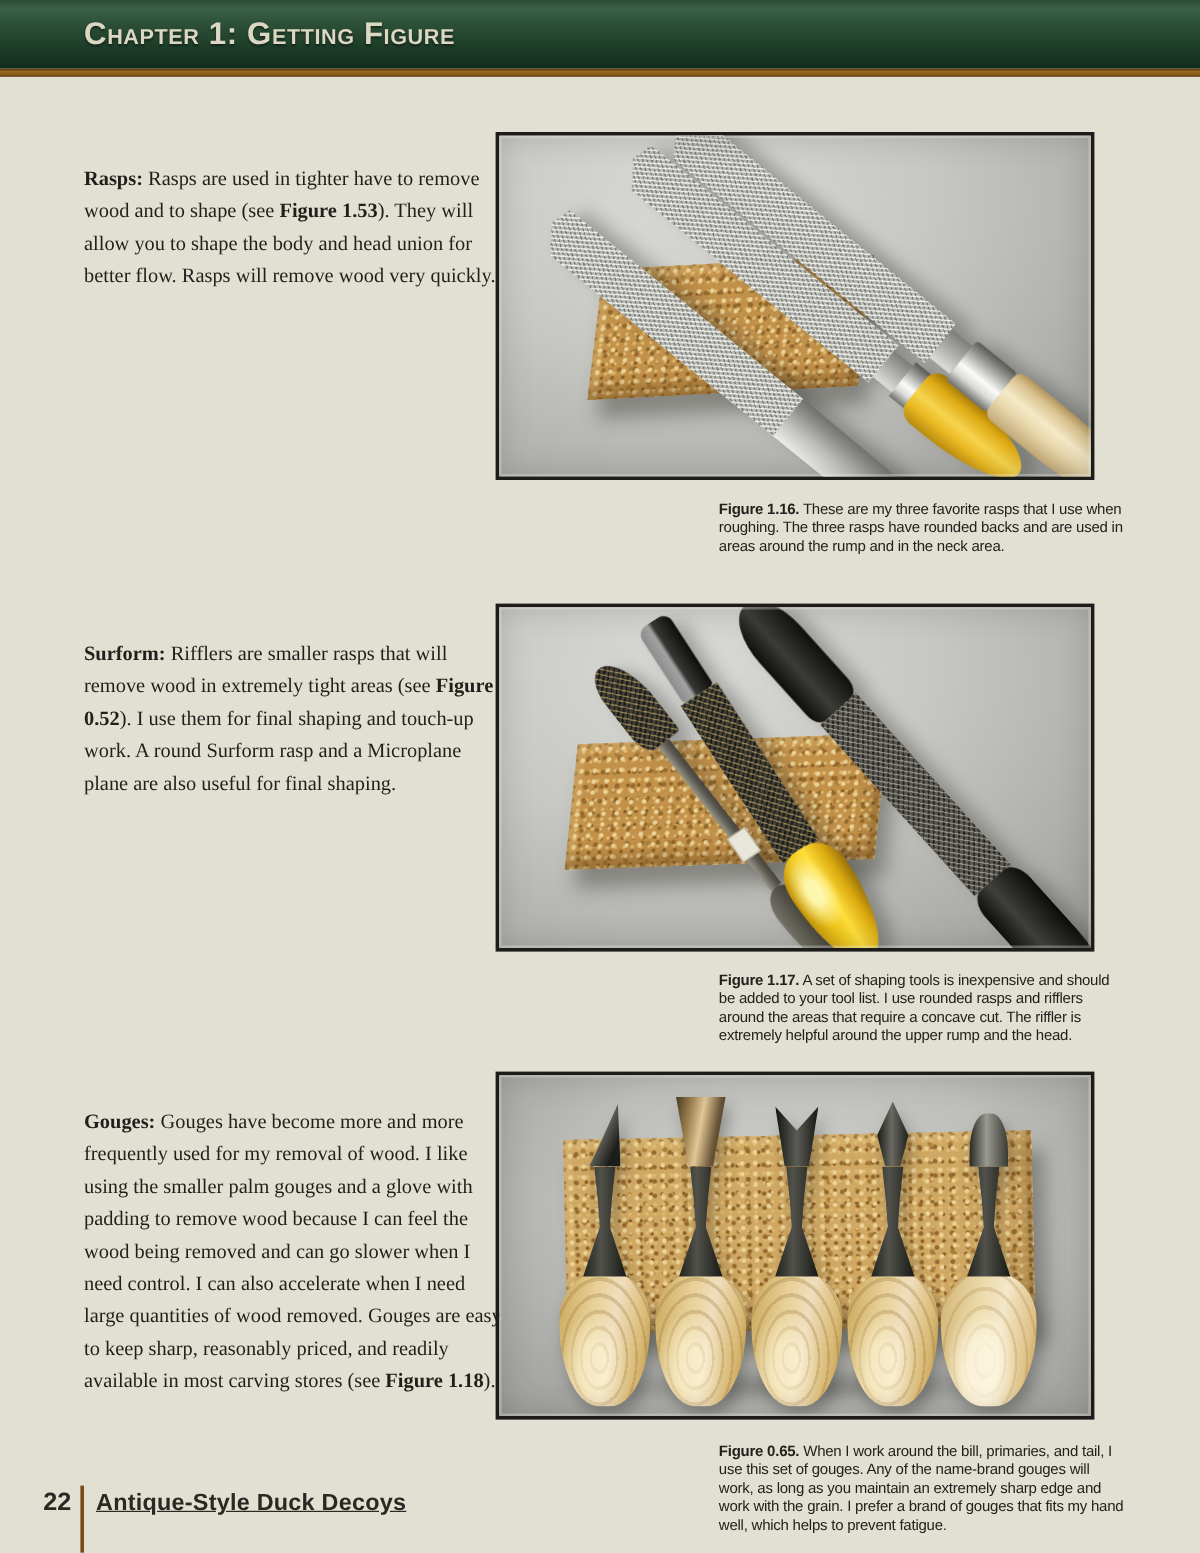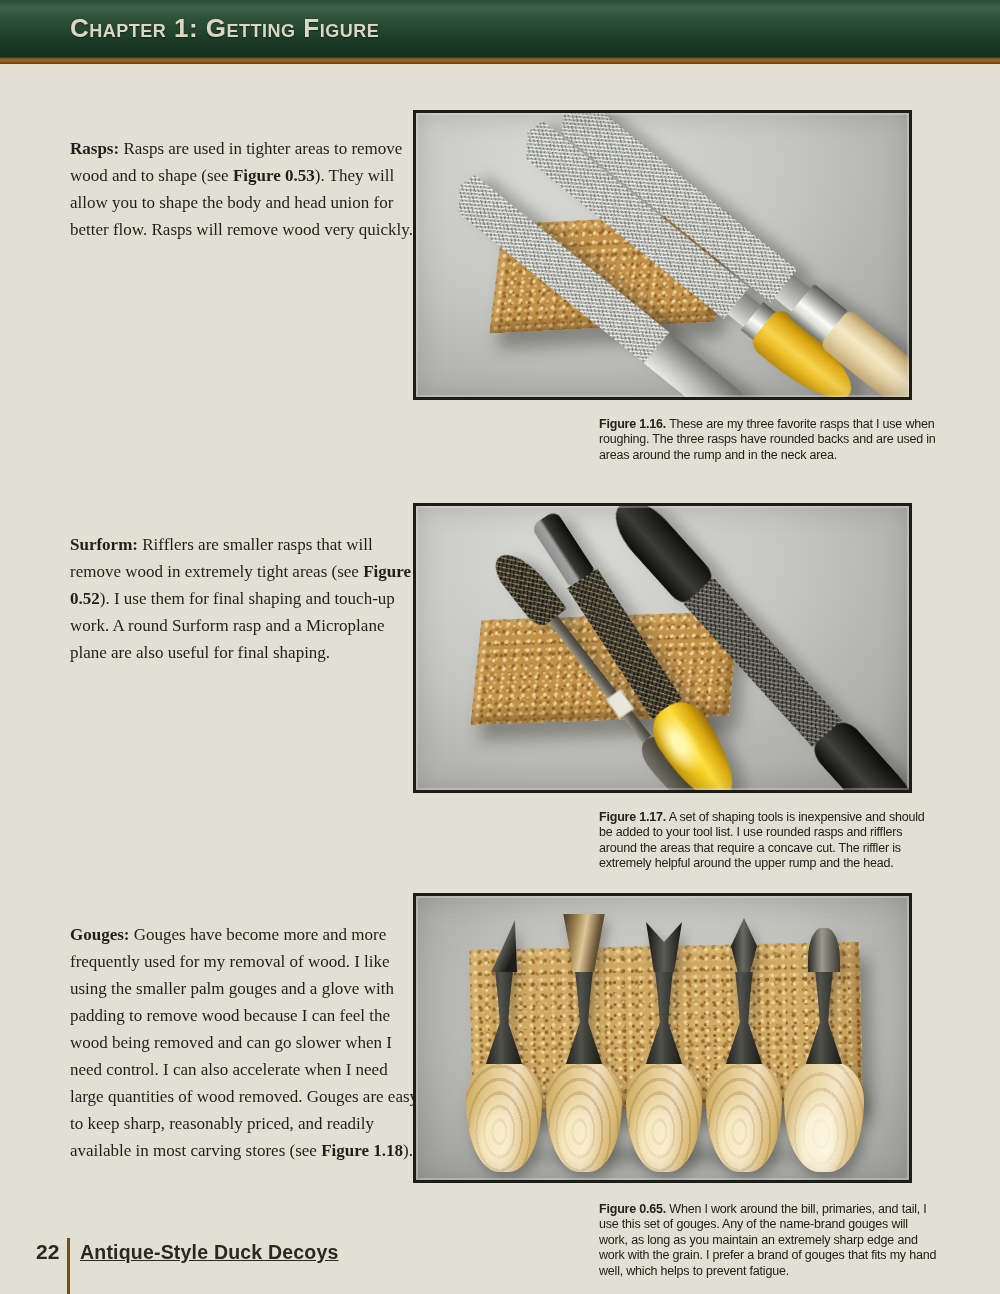--- a/index.html
+++ b/index.html
@@ -231,21 +231,21 @@
     font-size:19.5px;letter-spacing:.2px;color:#2a2823;white-space:nowrap;text-decoration:underline;
   }
 </style>
 </head>
 <body>
 
 <div class="header-bar"></div>
 <div class="chapter-title">Chapter 1: Getting Figure</div>
 <div class="rule-brown"></div>
 
-<p class="para" id="para-rasps"><span class="b">Rasps:</span><span> Rasps are used in tighter areas to remove wood and to shape (see </span><span class="b">Figure 0.53</span><span>). They will allow you to shape the body and head union for better flow. Rasps will remove wood very quickly.</span></p>
+<p class="para" id="para-rasps"><span class="b">Rasps:</span><span> Rasps are used in tighter have to remove wood and to shape (see </span><span class="b">Figure 1.53</span><span>). They will allow you to shape the body and head union for better flow. Rasps will remove wood very quickly.</span></p>
 <div class="photo" id="photo-rasps">
   <div class="photo-bg"></div>
   <div class="cork" id="cork-1"></div>
   <div class="tool" id="rasp-plain">
     <div class="blade steeltex blade-tip-cut"></div>
     <div class="endpiece steel-smooth"></div>
   </div>
   <div class="tool" id="rasp-yellow1">
     <div class="blade steeltex blade-tip-cut"></div>
     <div class="neck neck-steel"></div>

